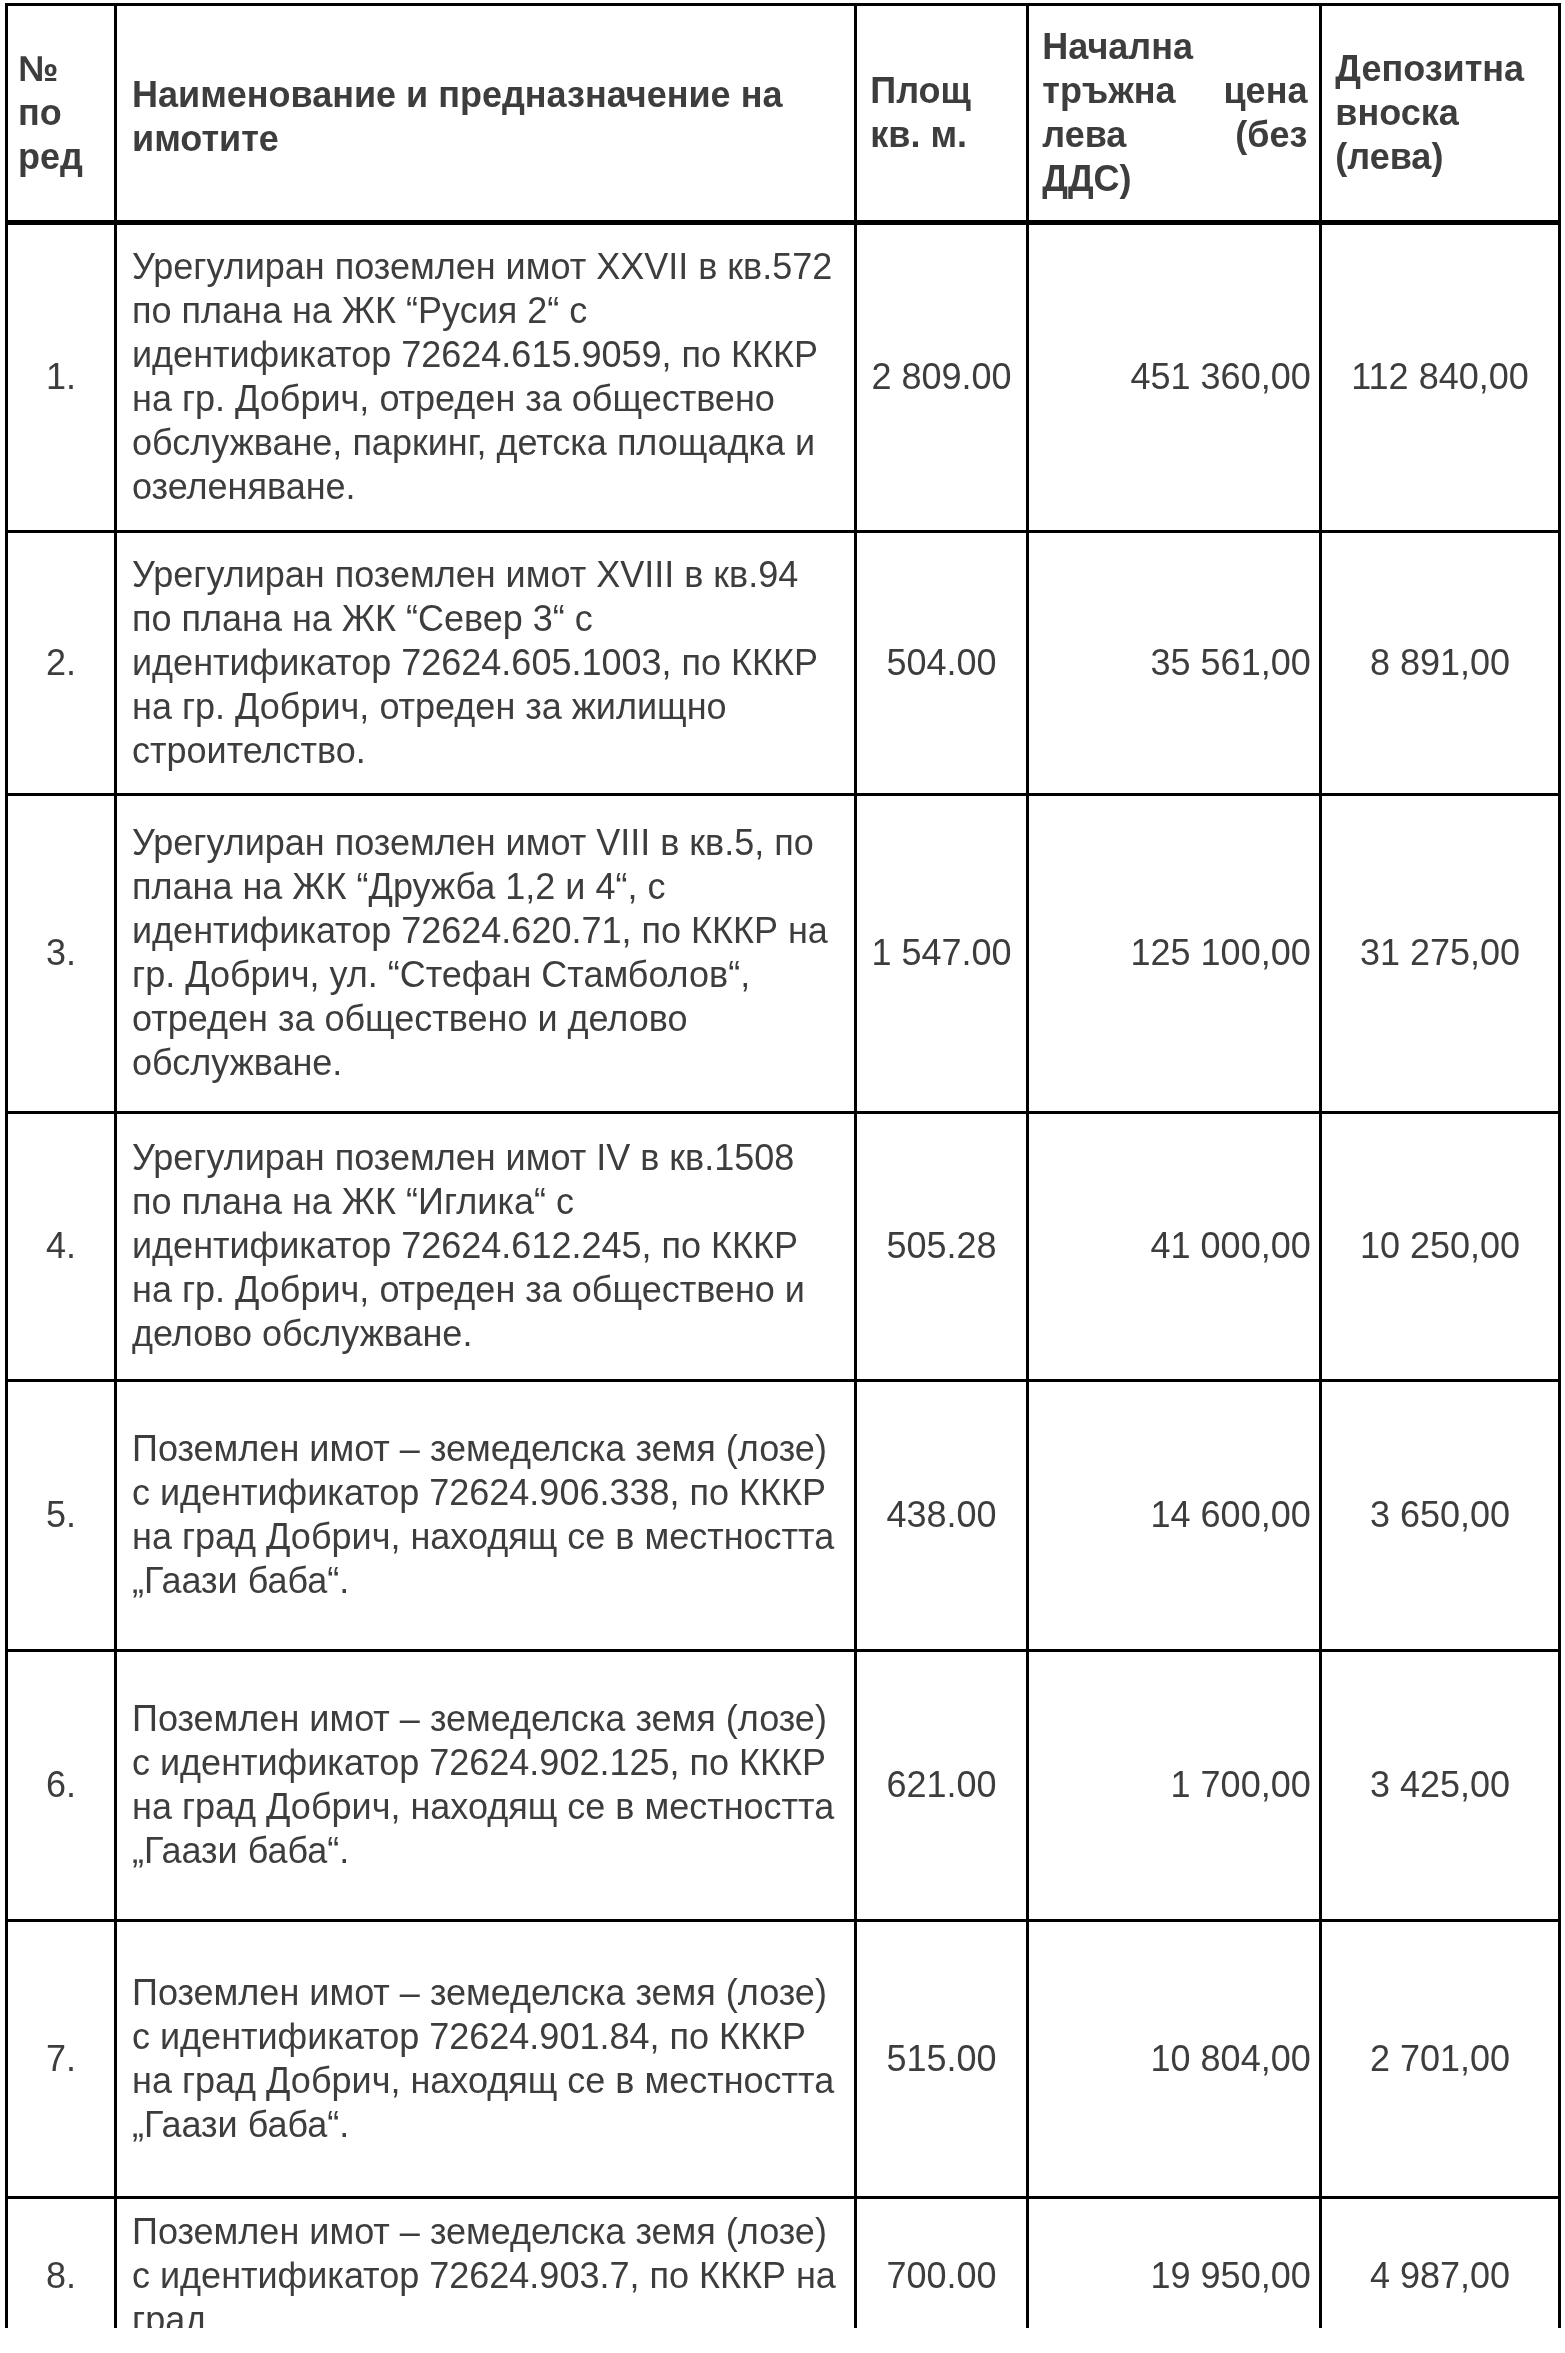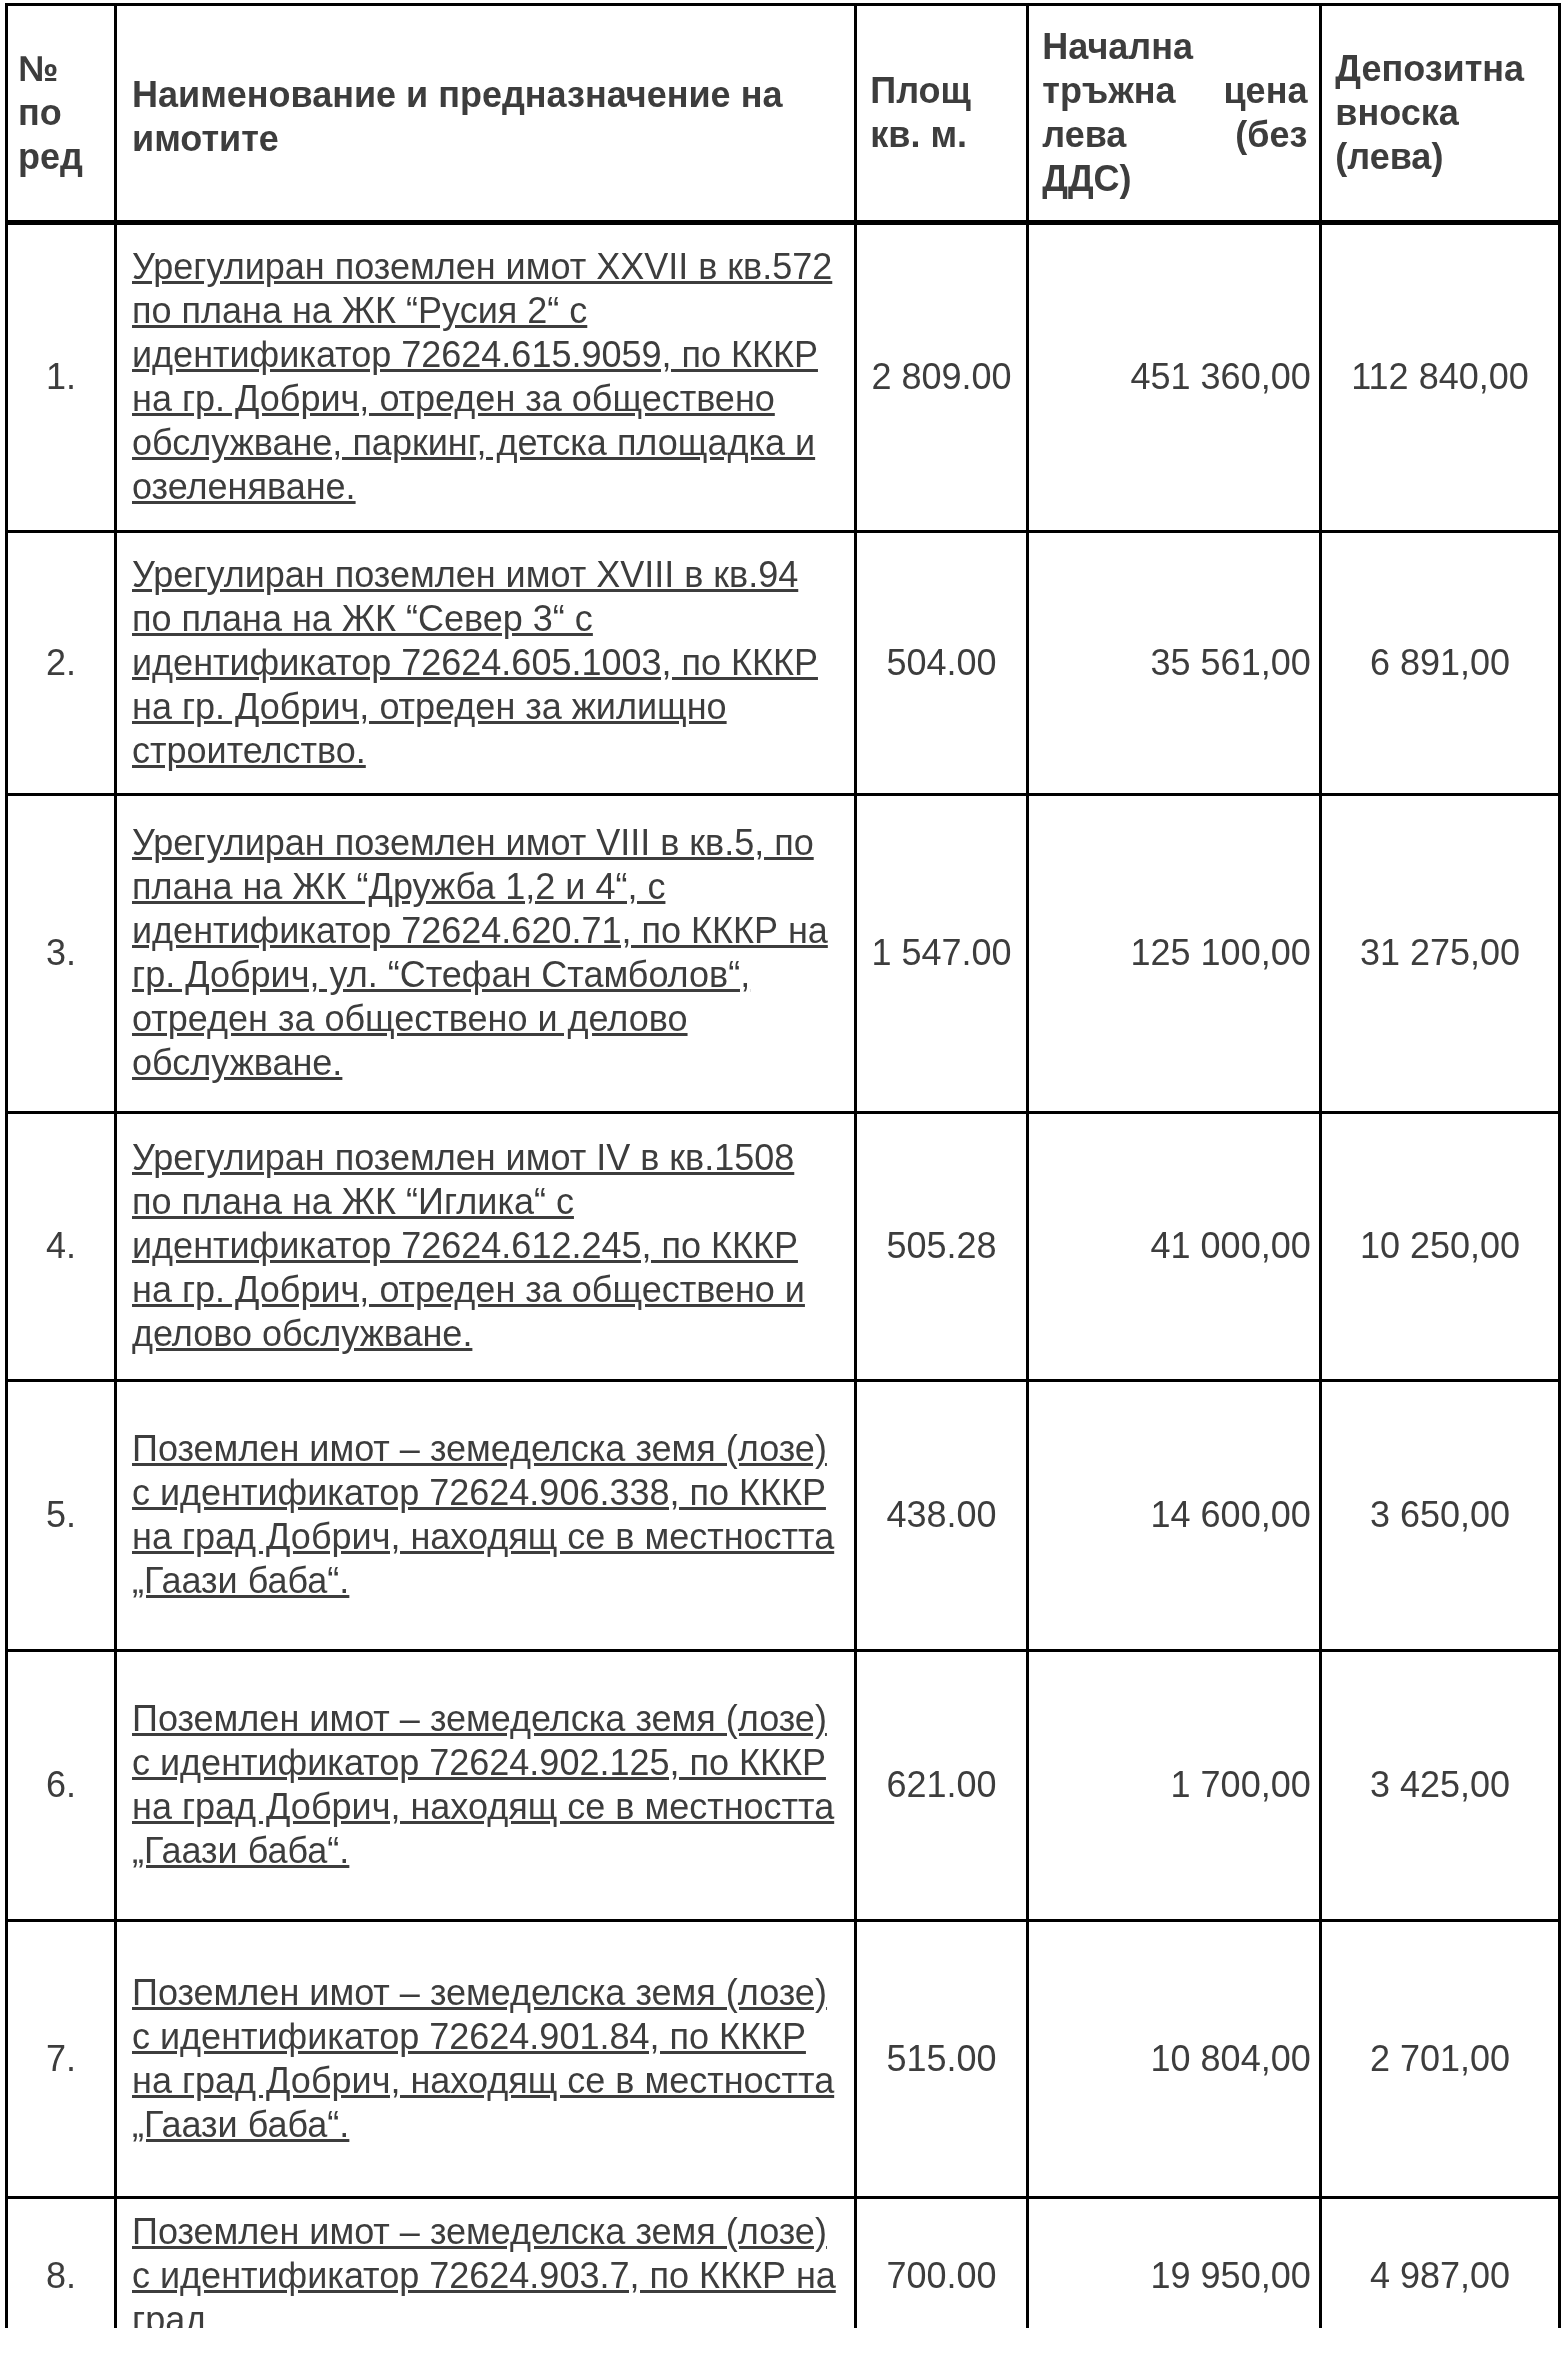--- a/index.html
+++ b/index.html
@@ -21,21 +21,21 @@
   thead th{
     border-bottom:5.8px solid #000000;
     font-weight:bold;text-align:left;
   }
   th.h-num{padding:5px 5px 5px 10px;}
   th.h-name{padding:14px 15px 5px 15px;}
   th.h-area{padding:5px 6.6px 5px 13.3px;}
   th.h-price{padding:8.3px 11.6px 8.3px 13.3px;text-align:justify;margin-top:48px;}
   th.h-dep{padding:5px 6.6px 5px 13.3px;}
   td.c-num{text-align:center;padding:5px 3.3px;}
-  td.c-name{text-align:left;padding:10px 11.6px 10px 15px;text-decoration:underline;}
+  td.c-name{text-align:left;padding:10px 11.6px 10px 15px;}
   td.c-area{text-align:center;padding:5px 11.6px;}
   td.c-price{text-align:right;padding:5px 8.3px;}
   td.c-dep{text-align:center;padding:5px 8.3px;}
 </style>
 </head>
 <body>
 
 <div class="page">
   <table class="props">
     <colgroup>
@@ -60,21 +60,21 @@
         <td class="c-name">Урегулиран поземлен имот XXVII в кв.572 по плана на ЖК “Русия 2“ с идентификатор 72624.615.9059, по КККР на гр. Добрич, отреден за обществено обслужване, паркинг, детска площадка и озеленяване.</td>
         <td class="c-area">2 809.00</td>
         <td class="c-price">451 360,00</td>
         <td class="c-dep">112 840,00</td>
       </tr>
       <tr style="height:263px">
         <td class="c-num">2.</td>
         <td class="c-name">Урегулиран поземлен имот XVIII в кв.94 по плана на ЖК “Север 3“ с идентификатор 72624.605.1003, по КККР на гр. Добрич, отреден за жилищно строителство.</td>
         <td class="c-area">504.00</td>
         <td class="c-price">35 561,00</td>
-        <td class="c-dep">6 891,00</td>
+        <td class="c-dep">8 891,00</td>
       </tr>
       <tr style="height:318px">
         <td class="c-num">3.</td>
         <td class="c-name">Урегулиран поземлен имот VIII в кв.5, по плана на ЖК “Дружба 1,2 и 4“, с идентификатор 72624.620.71, по КККР на гр. Добрич, ул. “Стефан Стамболов“, отреден за обществено и делово обслужване.</td>
         <td class="c-area">1 547.00</td>
         <td class="c-price">125 100,00</td>
         <td class="c-dep">31 275,00</td>
       </tr>
       <tr style="height:268px">
         <td class="c-num">4.</td>

